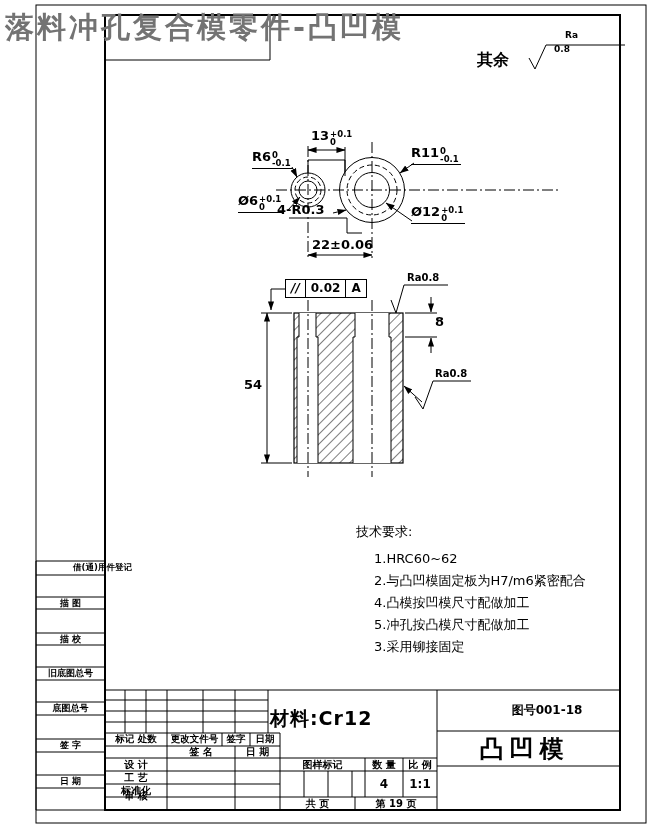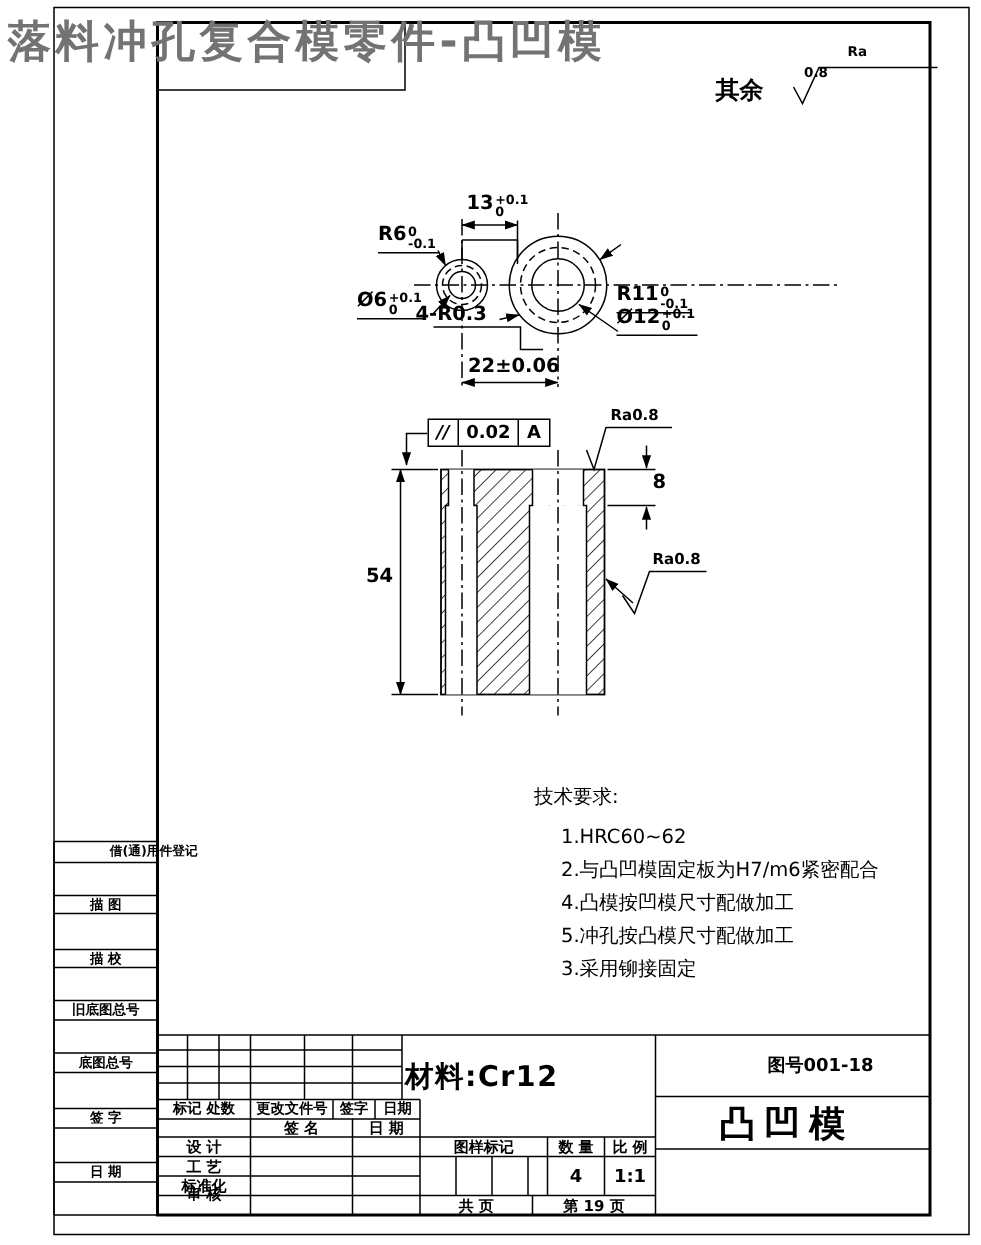--- a/index.html
+++ b/index.html
@@ -111,35 +111,35 @@
     <path class="s1" d="M415,397 L423,409 L433,381 H471"></path>
   </g>
 
   <path class="s1" d="M529,58 L535,69 L546,45 H625"></path>
 </svg>
 
 <div class="t main-title">落料冲孔复合模零件-凸凹模</div>
 
 <div class="t" style="left:477px;top:51px;font-size:16px;font-weight:bold;">其余</div>
 <div class="t ra" style="left:549px;top:31px;font-size:9px;padding-left:16px;">Ra</div>
-<div class="t ra" style="left:536px;top:45px;font-size:9px;text-align:center;">0.8</div>
+<div class="t ra" style="left:554px;top:45px;font-size:9px;text-align:center;">0.8</div>
 
 <div class="t dim" style="left:311px;top:129px;">
   <span>13</span><span class="tol">
       <i>+0.1</i>
       <i>0</i>
     </span>
 </div>
 <div class="t dim shelf" style="left:252px;top:150px;">
   <span>R6</span><span class="tol">
       <i>0</i>
       <i>-0.1</i>
     </span>
 </div>
-<div class="t dim shelf" style="left:411px;top:146px;margin-top:44px;">
+<div class="t dim shelf" style="left:411px;top:146px;">
   <span>R11</span><span class="tol">
       <i>0</i>
       <i>-0.1</i>
     </span>
 </div>
 <div class="t dim shelf" style="left:238px;top:194px;">
   <span>Ø6</span><span class="tol">
       <i>+0.1</i>
       <i>0</i>
     </span>

